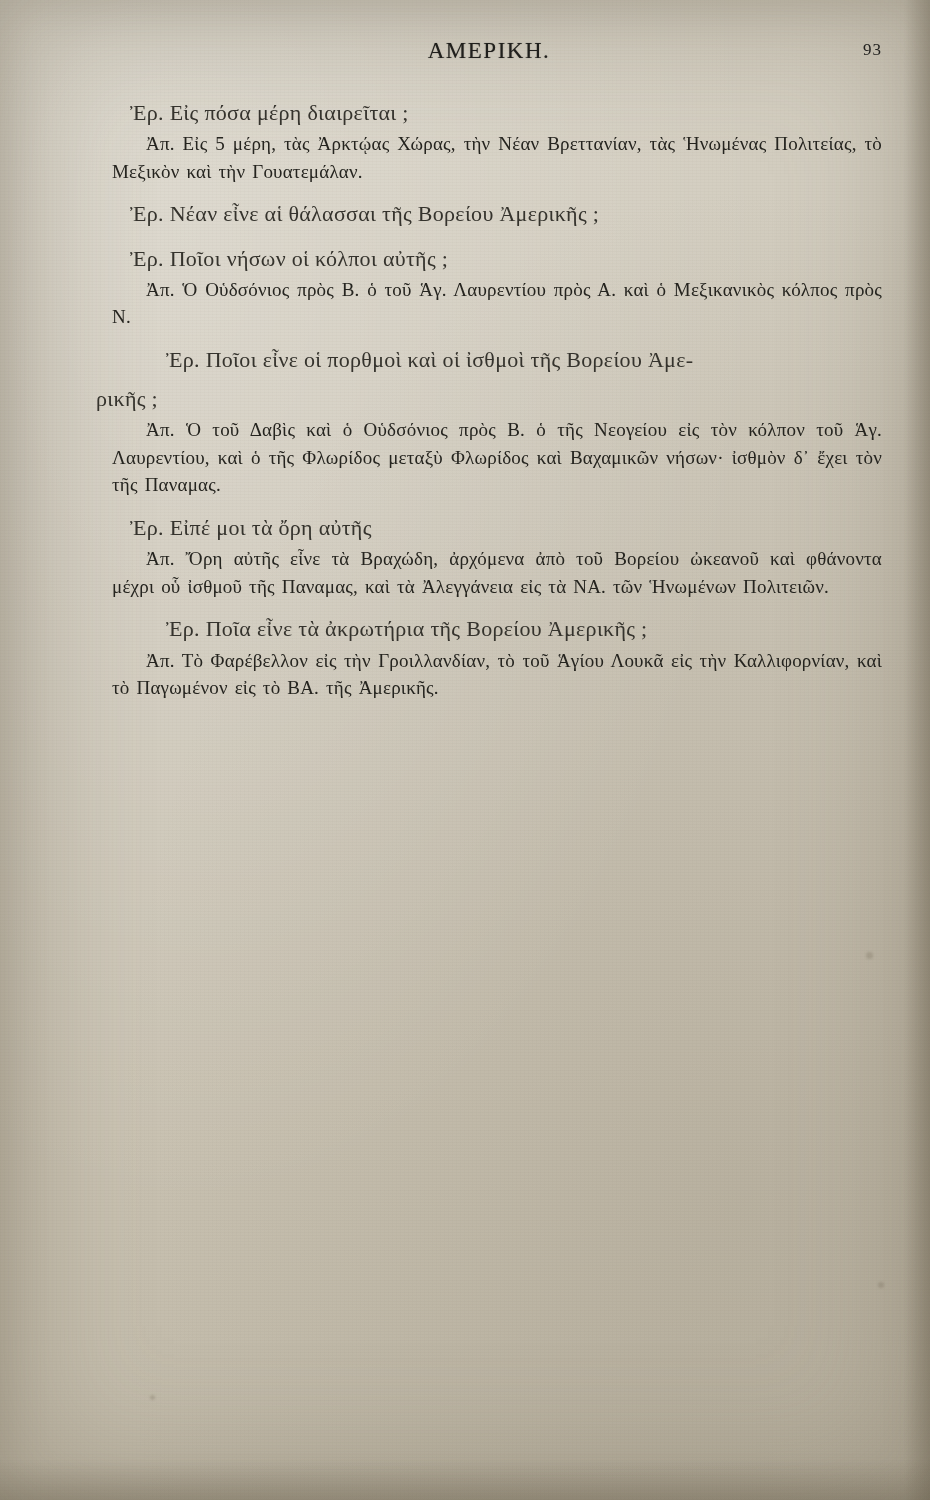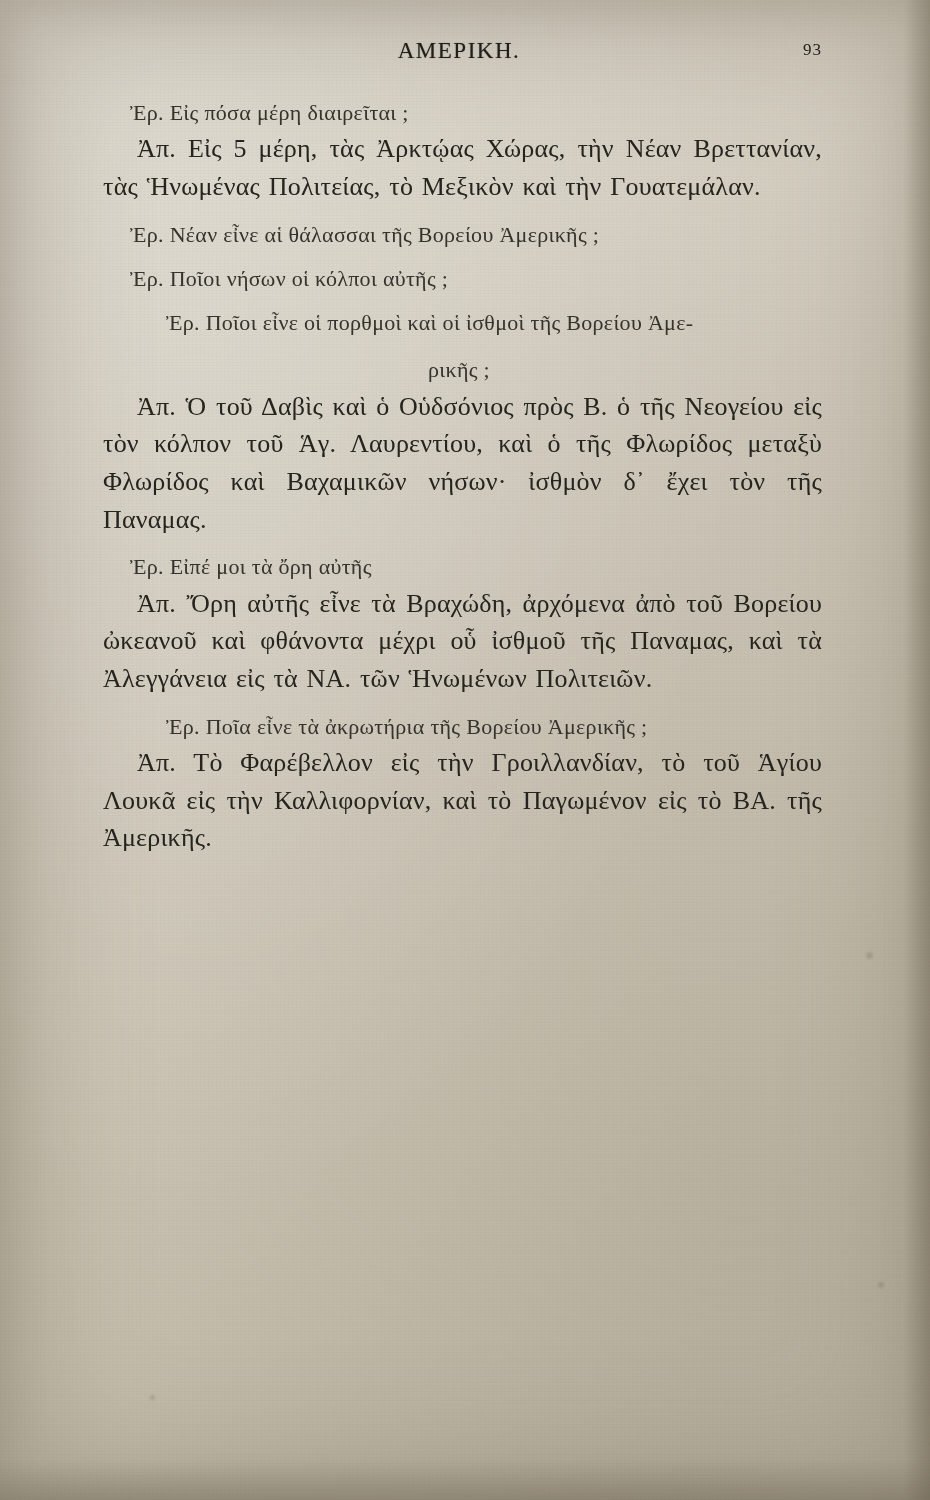--- a/index.html
+++ b/index.html
@@ -37,21 +37,21 @@
   .vignette {
     position: absolute;
     inset: 0;
     pointer-events: none;
     box-shadow: inset 0 0 120px 30px rgba(110,100,80,.30),
                 inset 0 0 40px 6px rgba(120,110,90,.22);
   }
   .content {
     position: relative;
     z-index: 2;
-    padding: 38px 108px 0 96px;
+    padding: 38px 48px 0 96px;
     color: #2b2a26;
   }
   .header {
     display: flex;
     align-items: baseline;
     justify-content: center;
     position: relative;
     height: 46px;
     margin-bottom: 8px;
   }
@@ -76,23 +76,23 @@
     line-height: 1.42;
     margin: 13px 0 2px 0;
     text-indent: 34px;
     color: #35332d;
     letter-spacing: .3px;
     text-align: left;
   }
   .q.indent-more { text-indent: 70px; }
   
   .a {
-    font-size: 26px;
+    font-size: 19px;
     line-height: 1.45;
-    margin: 2px 0 4px 7px;
+    margin: 2px 0 4px 16px;
     text-indent: 34px;
     color: #25241f;
     letter-spacing: .2px;
     word-spacing: 2px;
     text-align: justify;
     text-justify: inter-word;
   }
   .blotch {
     position: absolute;
     border-radius: 50%;
@@ -124,23 +124,24 @@
       <span class="running-title">ΑΜΕΡΙΚΗ.</span>
       <span class="page-number">93</span>
     </div>
 
     <p class="q">Ἐρ. Εἰς πόσα μέρη διαιρεῖται ;</p>
     <p class="a">Ἀπ. Εἰς 5 μέρη, τὰς Ἀρκτῴας Χώρας, τὴν Νέαν Βρεττανίαν, τὰς Ἡνωμένας Πολιτείας, τὸ Μεξικὸν καὶ τὴν Γουατεμάλαν.</p>
 
     <p class="q">Ἐρ. Νέαν εἶνε αἱ θάλασσαι τῆς Βορείου Ἀμερικῆς ;</p>
 
     <p class="q">Ἐρ. Ποῖοι νήσων οἱ κόλποι αὐτῆς ;</p>
+    <p class="a">Ἀπ. Ὁ Οὑδσόνιος πρὸς Β. ὁ τοῦ Ἁγ. Λαυρεντίου πρὸς Α. καὶ ὁ Μεξικανικὸς κόλπος πρὸς Ν.</p>
 
     <p class="q indent-more">Ἐρ. Ποῖοι εἶνε οἱ πορθμοὶ καὶ οἱ ἰσθμοὶ τῆς Βορείου Ἀμε-</p>
-    <p class="q" style="text-align:center;text-indent:0;margin-top:16px;">ρικῆς ;</p>
+    <p class="q" style="text-align:left;text-indent:0;margin-top:8px;">ρικῆς ;</p>
     <p class="a">Ἀπ. Ὁ τοῦ Δαβὶς καὶ ὁ Οὑδσόνιος πρὸς Β. ὁ τῆς Νεογείου εἰς τὸν κόλπον τοῦ Ἁγ. Λαυρεντίου, καὶ ὁ τῆς Φλωρίδος μεταξὺ Φλωρίδος καὶ Βαχαμικῶν νήσων· ἰσθμὸν δ᾽ ἔχει τὸν τῆς Παναμας.</p>
 
     <p class="q">Ἐρ. Εἰπέ μοι τὰ ὄρη αὐτῆς</p>
     <p class="a">Ἀπ. Ὄρη αὐτῆς εἶνε τὰ Βραχώδη, ἀρχόμενα ἀπὸ τοῦ Βορείου ὠκεανοῦ καὶ φθάνοντα μέχρι οὗ ἰσθμοῦ τῆς Παναμας, καὶ τὰ Ἀλεγγάνεια εἰς τὰ ΝΑ. τῶν Ἡνωμένων Πολιτειῶν.</p>
 
     <p class="q indent-more">Ἐρ. Ποῖα εἶνε τὰ ἀκρωτήρια τῆς Βορείου Ἀμερικῆς ;</p>
     <p class="a">Ἀπ. Τὸ Φαρέβελλον εἰς τὴν Γροιλλανδίαν, τὸ τοῦ Ἁγίου Λουκᾶ εἰς τὴν Καλλιφορνίαν, καὶ τὸ Παγωμένον εἰς τὸ ΒΑ. τῆς Ἀμερικῆς.</p>
 
   </div>
 

